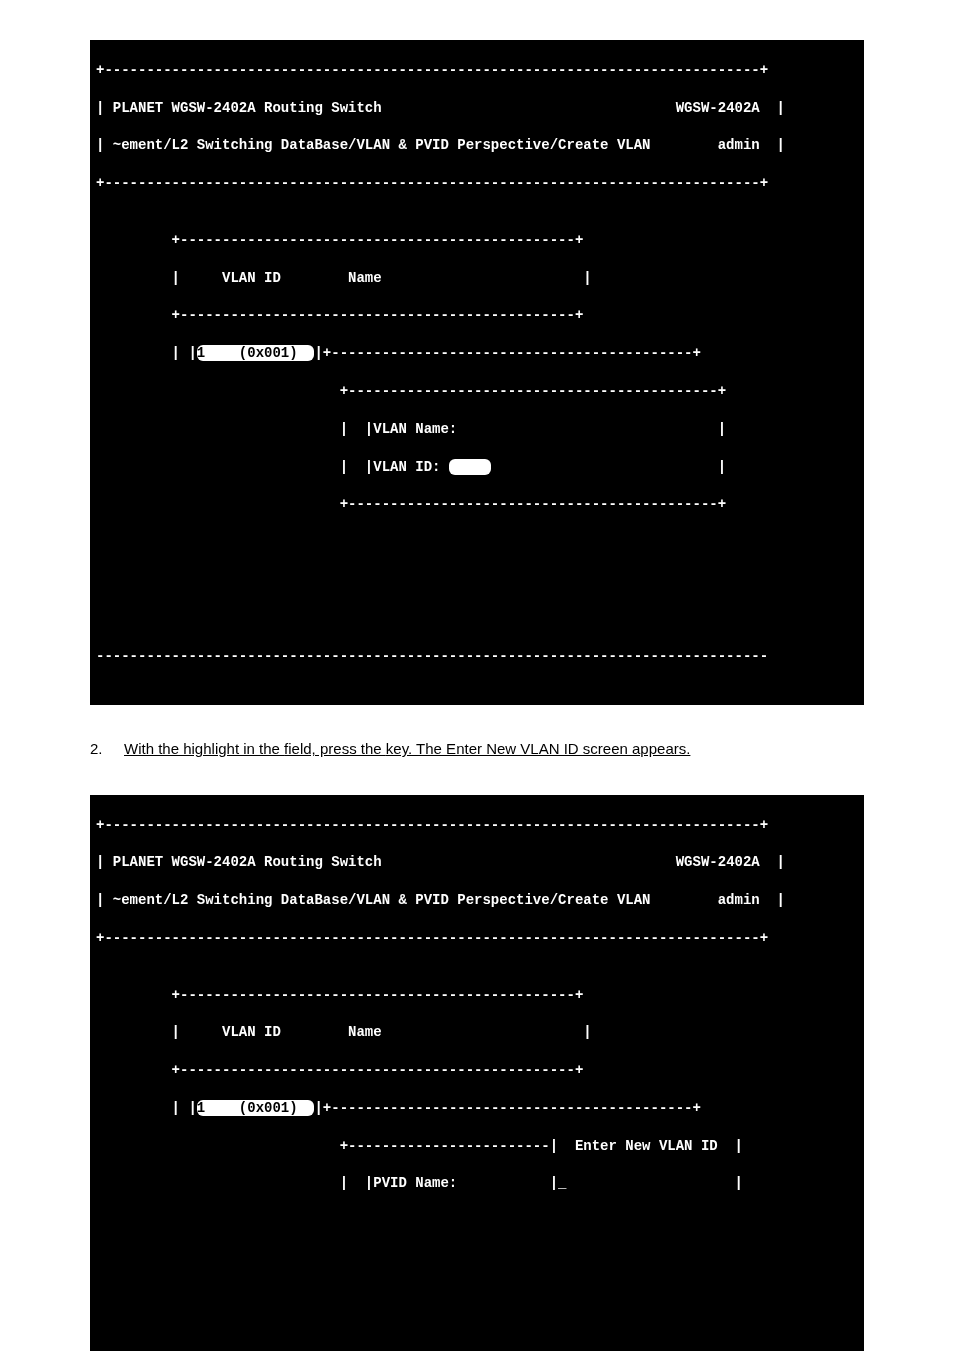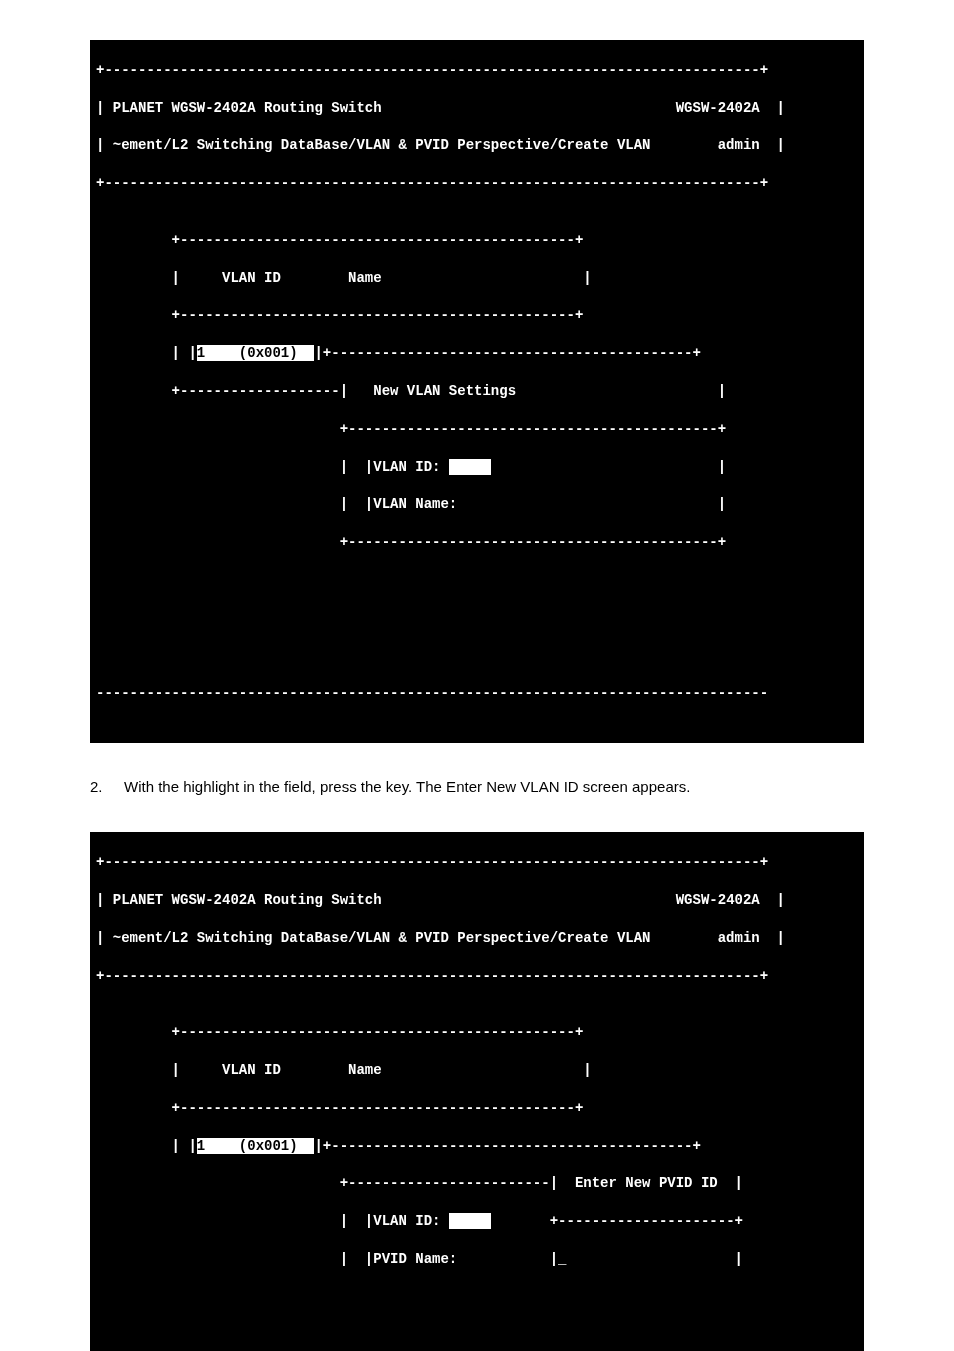--- a/index.html
+++ b/index.html
@@ -26,55 +26,56 @@
     padding: 2px 6px 2px 6px;
     margin: 0 0 28px 0;
   }
   .term-line {
     display: block;
     white-space: pre;
   }
   .hl {
     background: #fff;
     color: #000;
+    border-radius: 6px;
   }
   .step {
     display: flex;
     margin: 22px 0 30px 0;
     line-height: 2.1;
     font-size: 15px;
   }
   .step .num {
     width: 34px;
     flex: 0 0 34px;
   }
   .step .body {
     flex: 1 1 auto;
     text-align: justify;
+    text-decoration: underline;
   }
 </style>
 </head>
 <body>
 
 <div class="page">
 
   <div class="term">
 <span class="term-line">+------------------------------------------------------------------------------+</span>
 <span class="term-line"><span>| PLANET WGSW-2402A Routing Switch</span>                                   <span>WGSW-2402A  |</span></span>
 <span class="term-line"><span>| ~ement/L2 Switching DataBase/VLAN &amp; PVID Perspective/Create VLAN</span>        <span>admin  |</span></span>
 <span class="term-line">+------------------------------------------------------------------------------+</span>
 <span class="term-line"></span>
 <span class="term-line">         +-----------------------------------------------+</span>
 <span class="term-line">         |     VLAN ID        Name                        |</span>
 <span class="term-line">         +-----------------------------------------------+</span>
 <span class="term-line"><span>         | |</span><span class="hl">1    (0x001)  </span><span>|+-------------------------------------------+</span></span>
-<span class="term-line">         +-------------------|   New VLAN Settings                        |</span>
 <span class="term-line">                             +--------------------------------------------+</span>
+<span class="term-line">                             |  |VLAN Name:                               |</span>
 <span class="term-line"><span>                             |  |VLAN ID:</span> <span class="hl">     </span><span>                           |</span></span>
-<span class="term-line">                             |  |VLAN Name:                               |</span>
 <span class="term-line">                             +--------------------------------------------+</span>
 <span class="term-line"></span>
 <span class="term-line"></span>
 <span class="term-line"></span>
 <span class="term-line"></span>
 <span class="term-line"></span>
 <span class="term-line"></span>
 <span class="term-line">--------------------------------------------------------------------------------</span>
   </div>
 
@@ -86,22 +87,21 @@
   <div class="term">
 <span class="term-line">+------------------------------------------------------------------------------+</span>
 <span class="term-line"><span>| PLANET WGSW-2402A Routing Switch</span>                                   <span>WGSW-2402A  |</span></span>
 <span class="term-line"><span>| ~ement/L2 Switching DataBase/VLAN &amp; PVID Perspective/Create VLAN</span>        <span>admin  |</span></span>
 <span class="term-line">+------------------------------------------------------------------------------+</span>
 <span class="term-line"></span>
 <span class="term-line">         +-----------------------------------------------+</span>
 <span class="term-line">         |     VLAN ID        Name                        |</span>
 <span class="term-line">         +-----------------------------------------------+</span>
 <span class="term-line"><span>         | |</span><span class="hl">1    (0x001)  </span><span>|+-------------------------------------------+</span></span>
-<span class="term-line">                             +------------------------|  Enter New PVID ID  |</span>
-<span class="term-line"><span>                             |  |VLAN ID:</span> <span class="hl">     </span><span>       +---------------------+</span></span>
+<span class="term-line">                             +------------------------|  Enter New VLAN ID  |</span>
 <span class="term-line">                             |  |PVID Name:           |_                    |</span>
 
 <span class="term-line"></span>
 <span class="term-line"></span>
 <span class="term-line"></span>
 <span class="term-line"></span>
 <span class="term-line"></span>
 <span class="term-line"></span>
 
 

